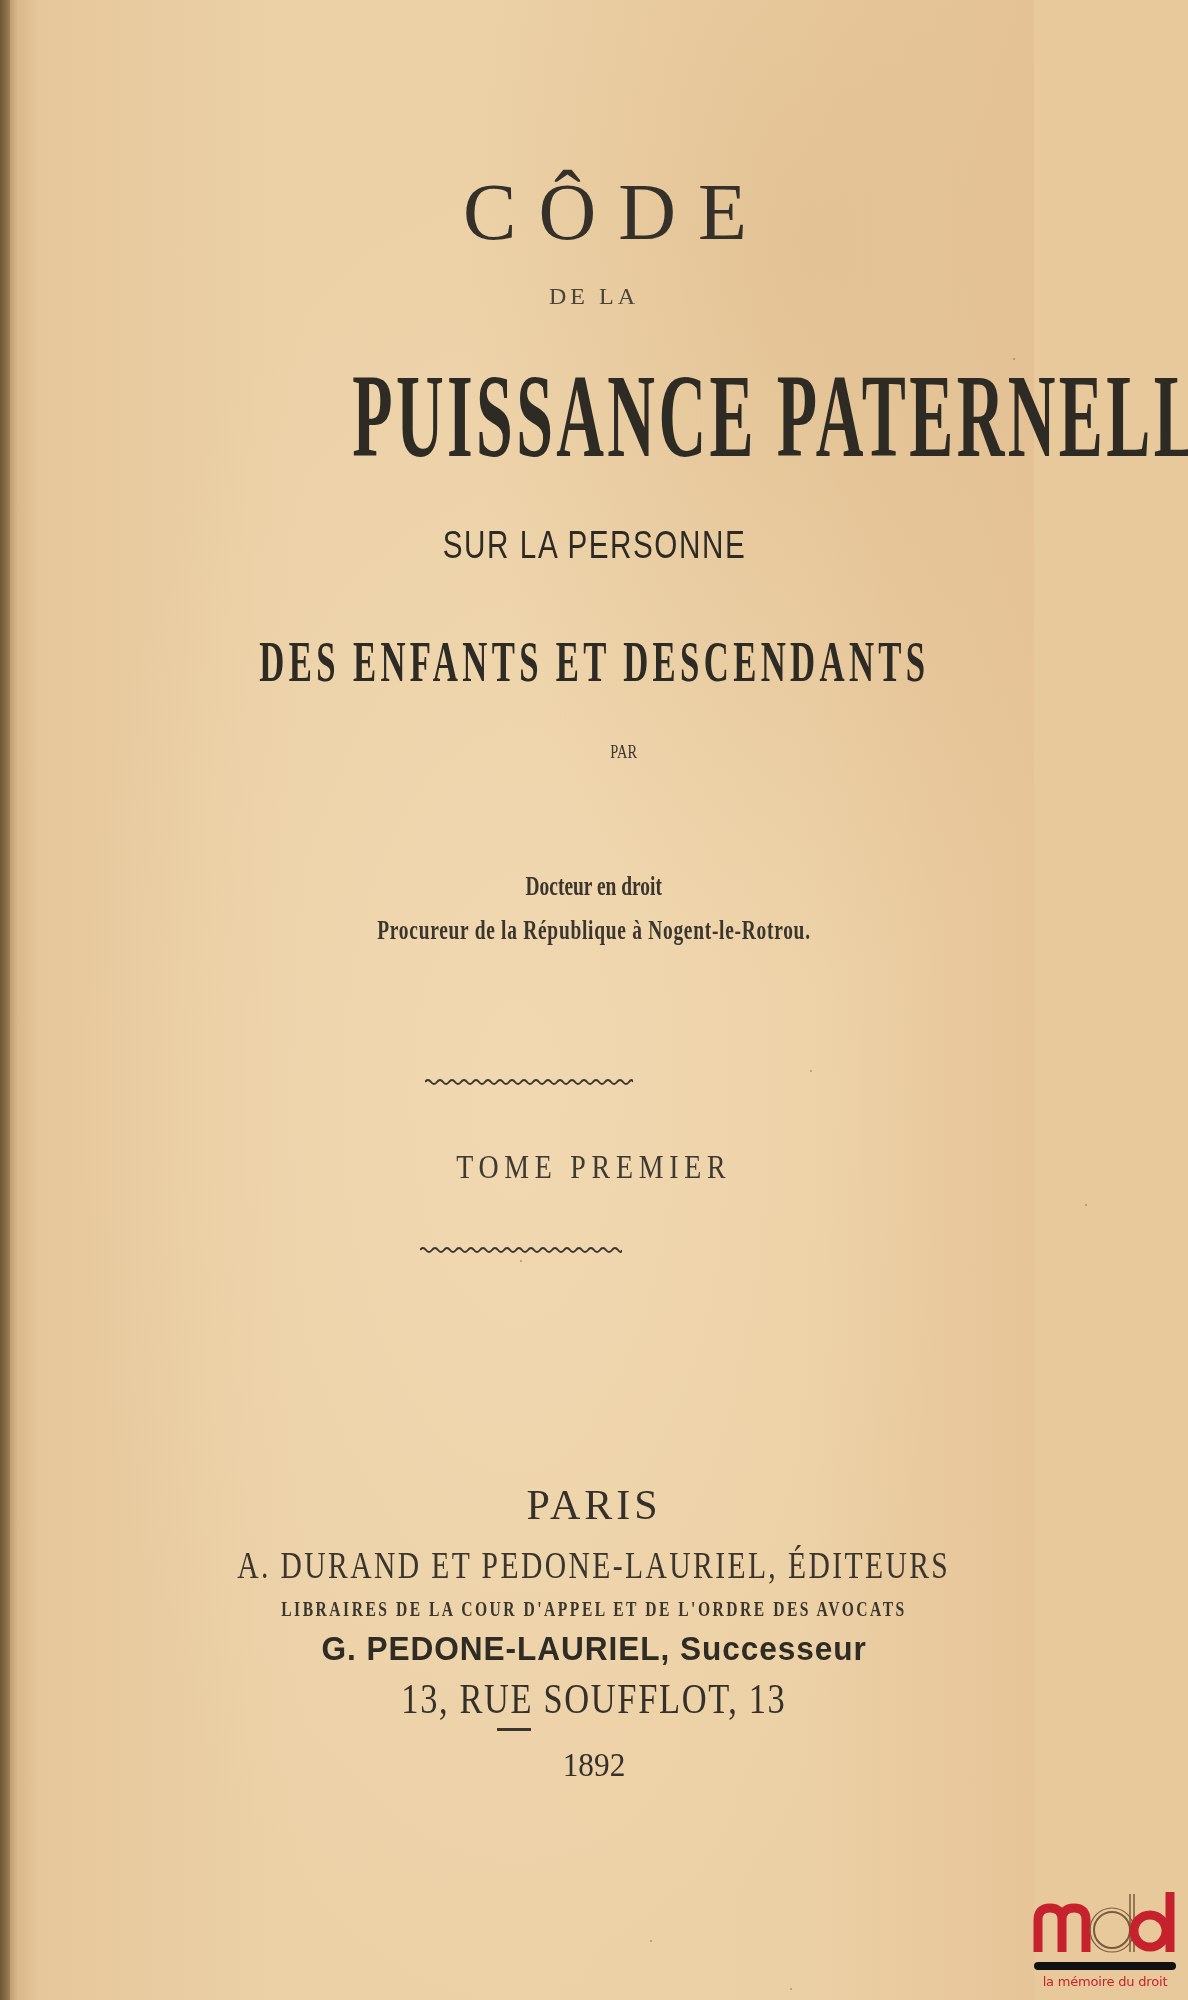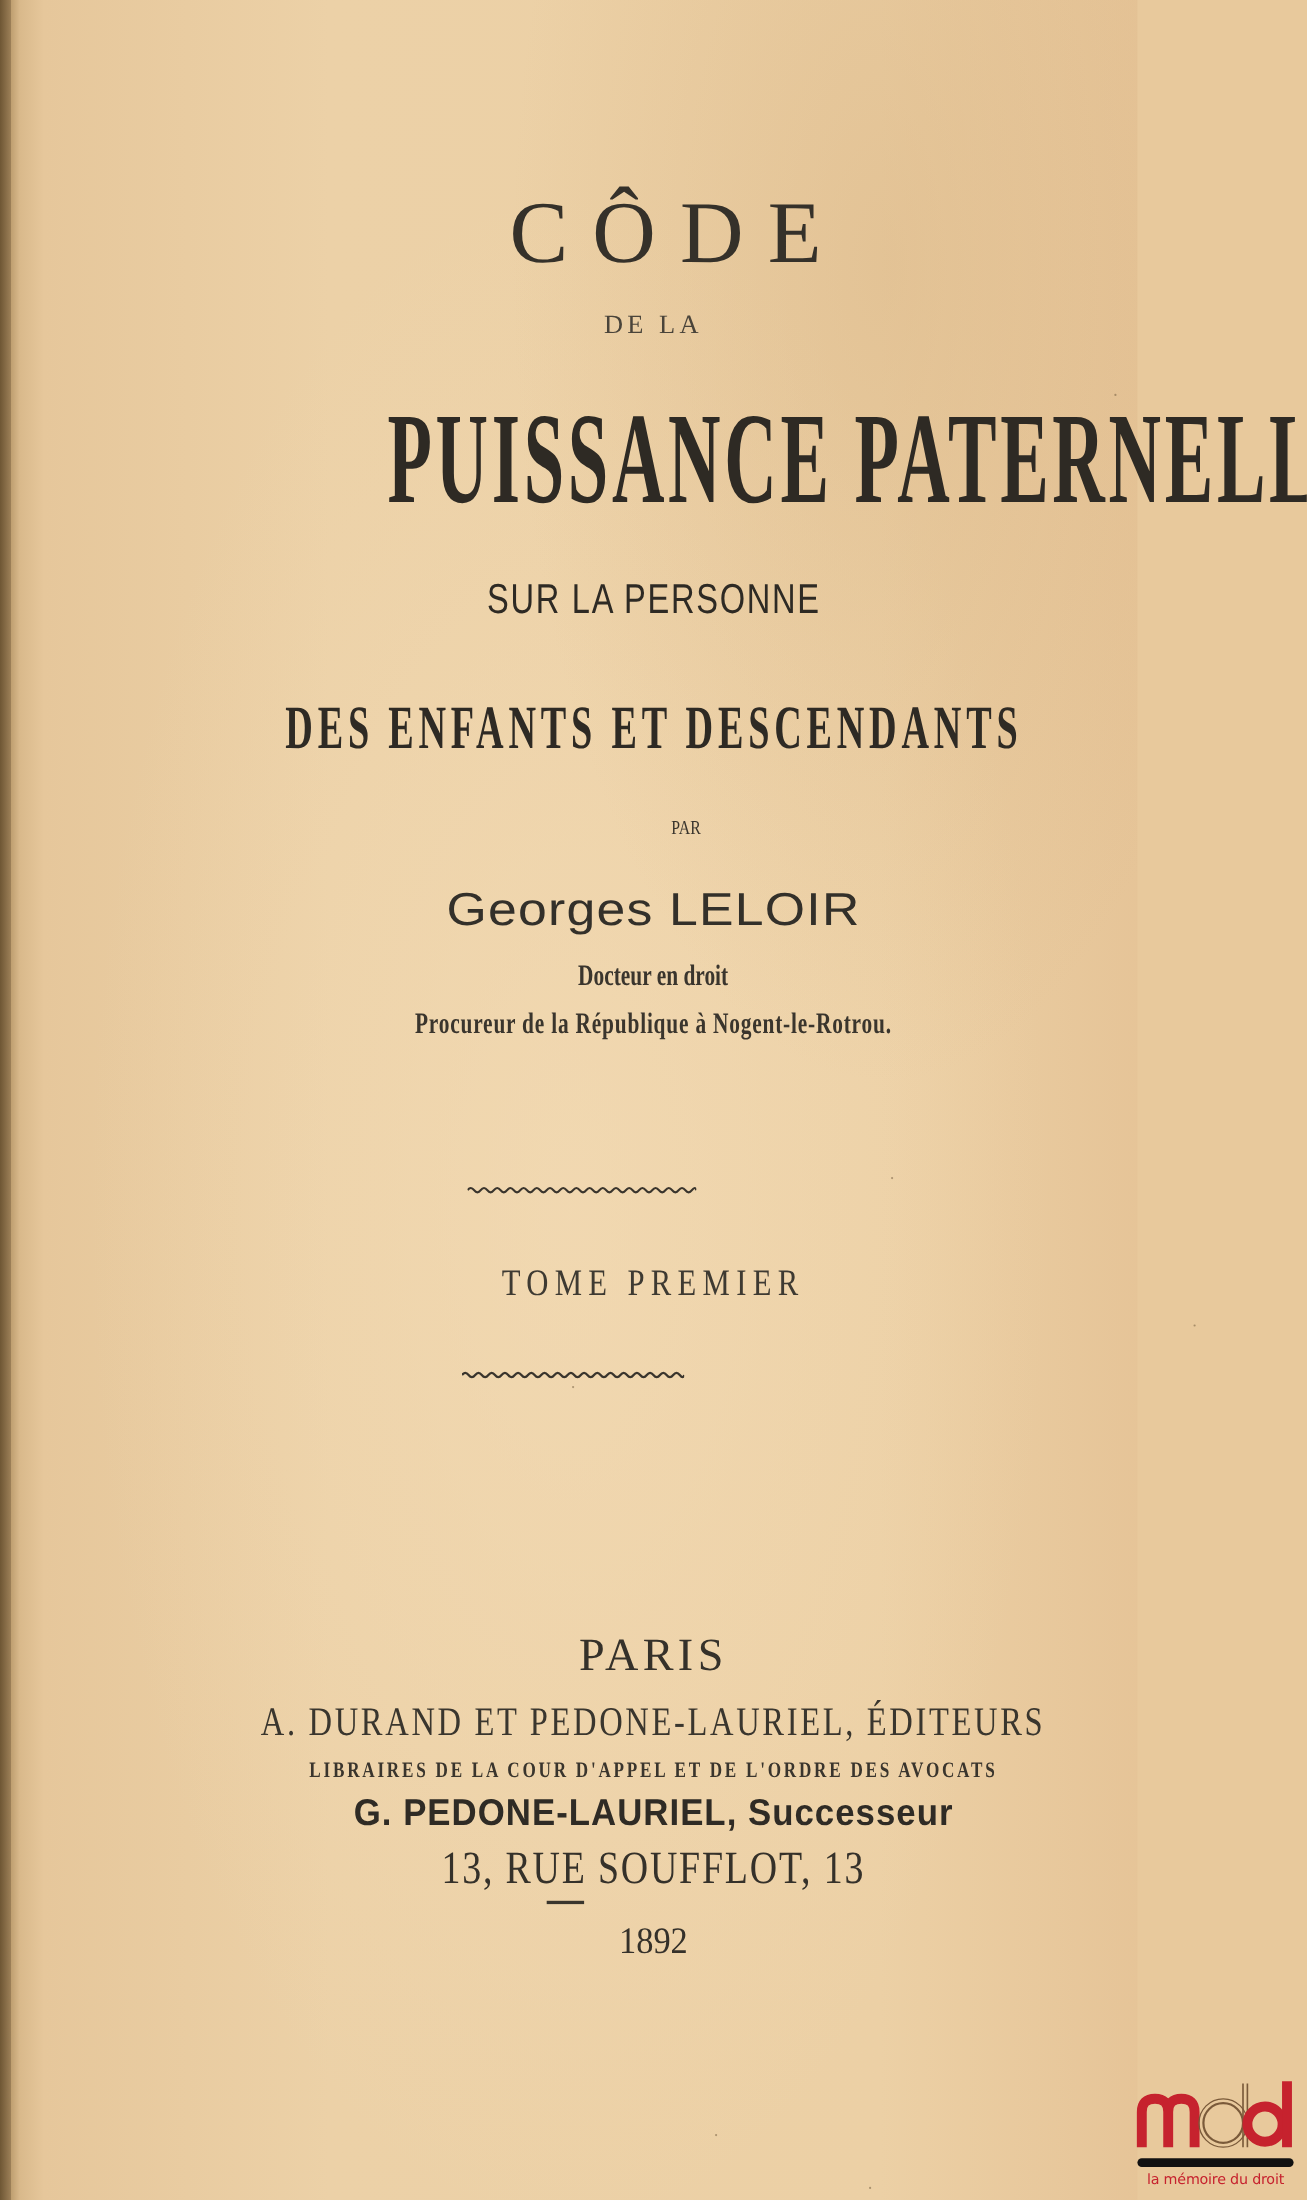--- a/index.html
+++ b/index.html
@@ -237,23 +237,20 @@
   </div>
 
   <div class="line serif" id="subtitle-2">
     <span class="condensed">DES ENFANTS ET DESCENDANTS</span>
   </div>
 
   <div class="line serif" id="by-label">
     <span class="condensed">PAR</span>
   </div>
 
-  <div class="line sans" id="author-name">
-    <span class="condensed">Georges LELOIR</span>
-  </div>
 
   <div class="line serif" id="author-title-1">
     <span class="condensed">Docteur en droit</span>
   </div>
 
   <div class="line serif" id="author-title-2">
     <span class="condensed">Procureur de la République à Nogent-le-Rotrou.</span>
   </div>
 
   <svg class="wavy" id="wavy-1" viewBox="0 0 208 10" preserveAspectRatio="none">

